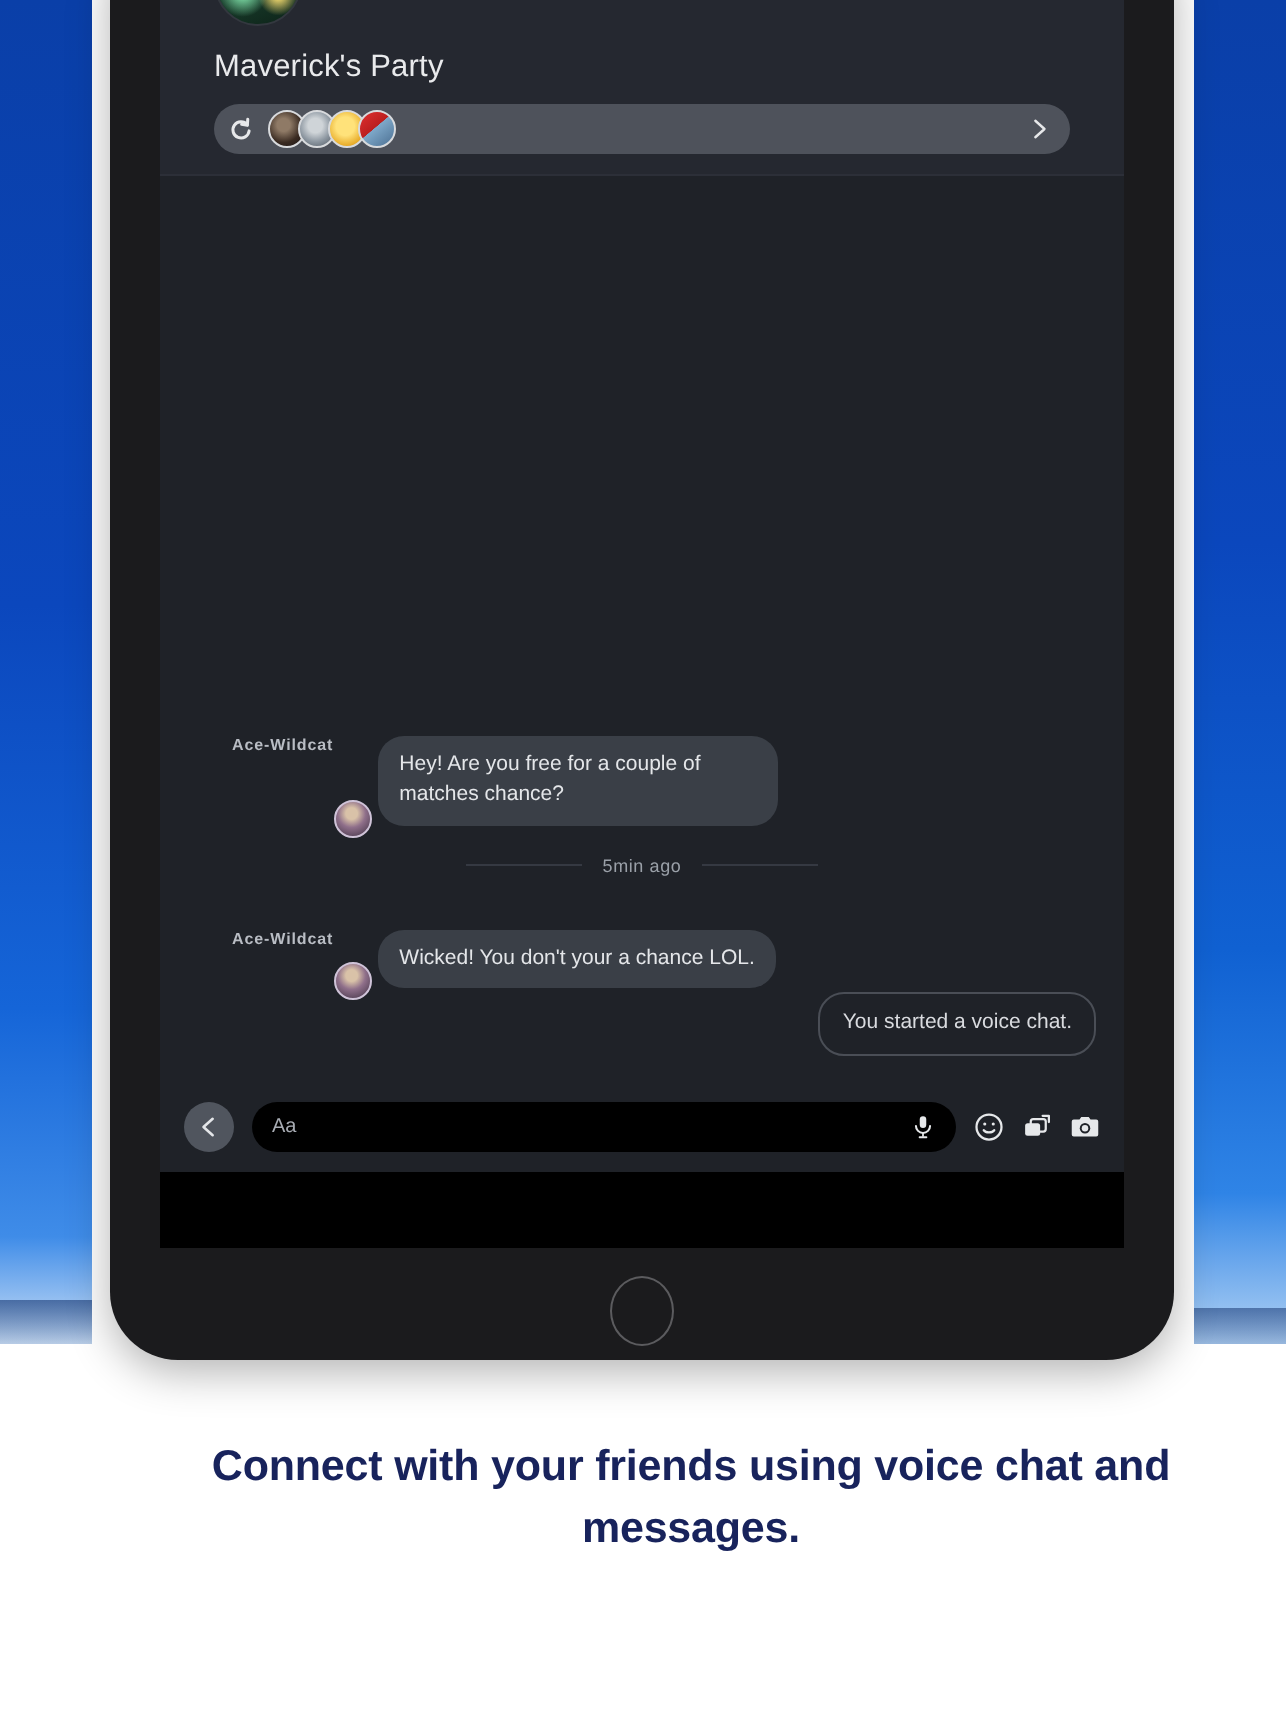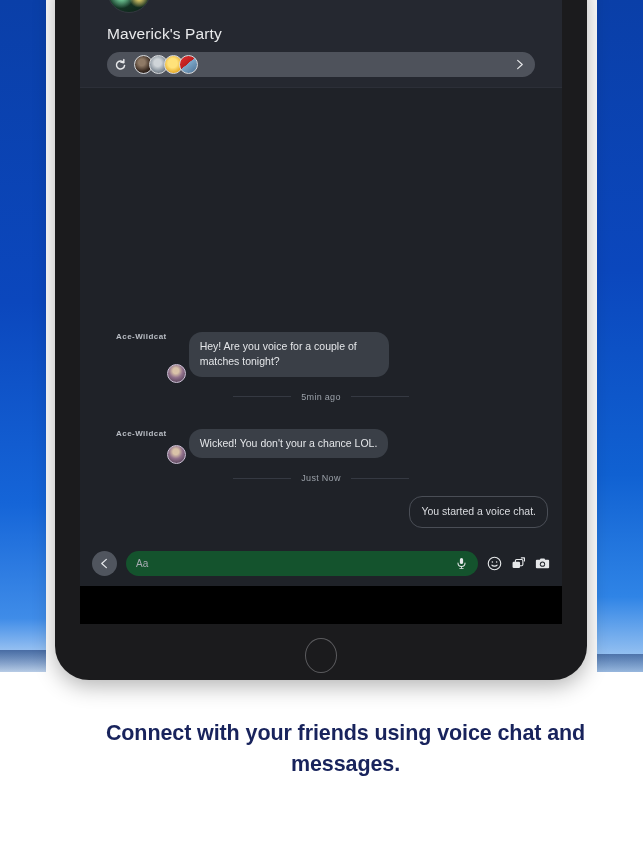--- a/index.html
+++ b/index.html
@@ -294,21 +294,21 @@
     align-items: center;
     justify-content: center;
     color: #e4e6e9;
     flex: 0 0 auto;
   }
   .back-btn svg { width: 11px; height: 11px; display:block; }
 
   .input-field {
     flex: 1 1 auto;
     height: 25px;
-    background: #14532d;
+    background: #000000;
     border-radius: 13px;
     display: flex;
     align-items: center;
     padding: 0 10px;
     position: relative;
   }
   .input-placeholder {
     color: #a7abb2;
     font-size: 10px;
     flex: 1 1 auto;
@@ -398,21 +398,21 @@
         </div>
 
         <div class="chat-body">
           <div class="spacer-top"></div>
 
           <div class="msg-row left">
             <div class="msg-group-left">
               <div class="sender-name">Ace-Wildcat</div>
               <div class="bubble-line" style="position:relative;">
                 <span class="sender-avatar" style="left:0; bottom:-6px;"></span>
-                <div class="bubble incoming">Hey! Are you voice for a couple of matches tonight?</div>
+                <div class="bubble incoming">Hey! Are you free for a couple of matches chance?</div>
               </div>
             </div>
           </div>
 
           <div class="divider">
             <span class="line"></span>
             <span class="dlabel">5min ago</span>
             <span class="line"></span>
           </div>
 
@@ -420,25 +420,20 @@
           <div class="msg-row left" style="margin-top:14px;">
             <div class="msg-group-left">
               <div class="sender-name">Ace-Wildcat</div>
               <div class="bubble-line" style="position:relative;">
                 <span class="sender-avatar" style="left:0; bottom:-6px;"></span>
                 <div class="bubble incoming">Wicked! You don't your a chance LOL.</div>
               </div>
             </div>
           </div>
 
-          <div class="divider">
-            <span class="line"></span>
-            <span class="dlabel">Just Now</span>
-            <span class="line"></span>
-          </div>
 
           <div class="msg-row right" style="margin-bottom:12px;">
             <div class="bubble outline">You started a voice chat.</div>
           </div>
         </div>
 
         <div class="input-bar">
           <div class="back-btn">
             <svg viewBox="0 0 24 24" fill="none" stroke="currentColor" stroke-width="2.8" stroke-linecap="round" stroke-linejoin="round">
               <path d="M16 3 L6 12 L16 21"></path>

